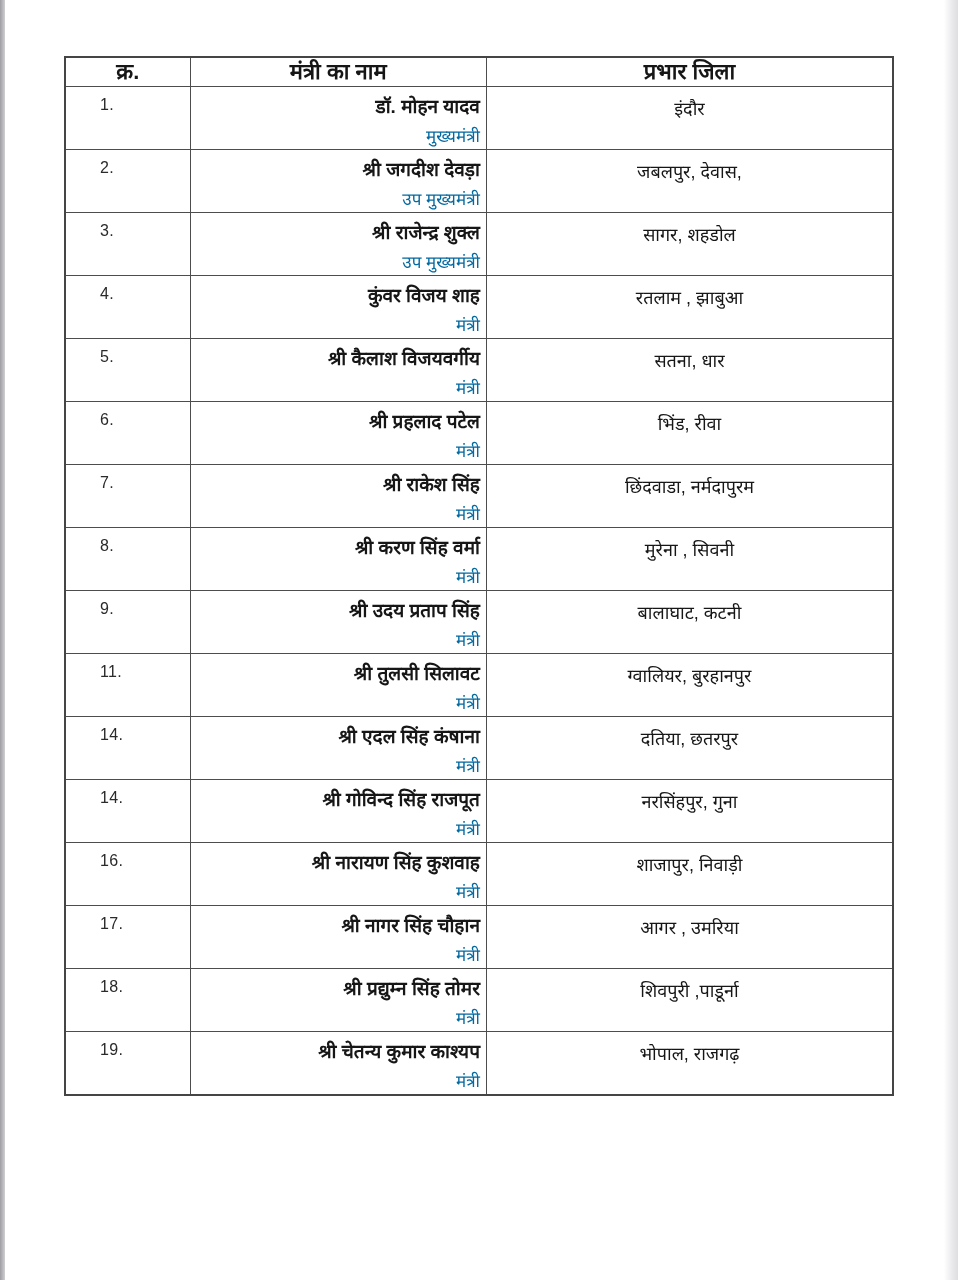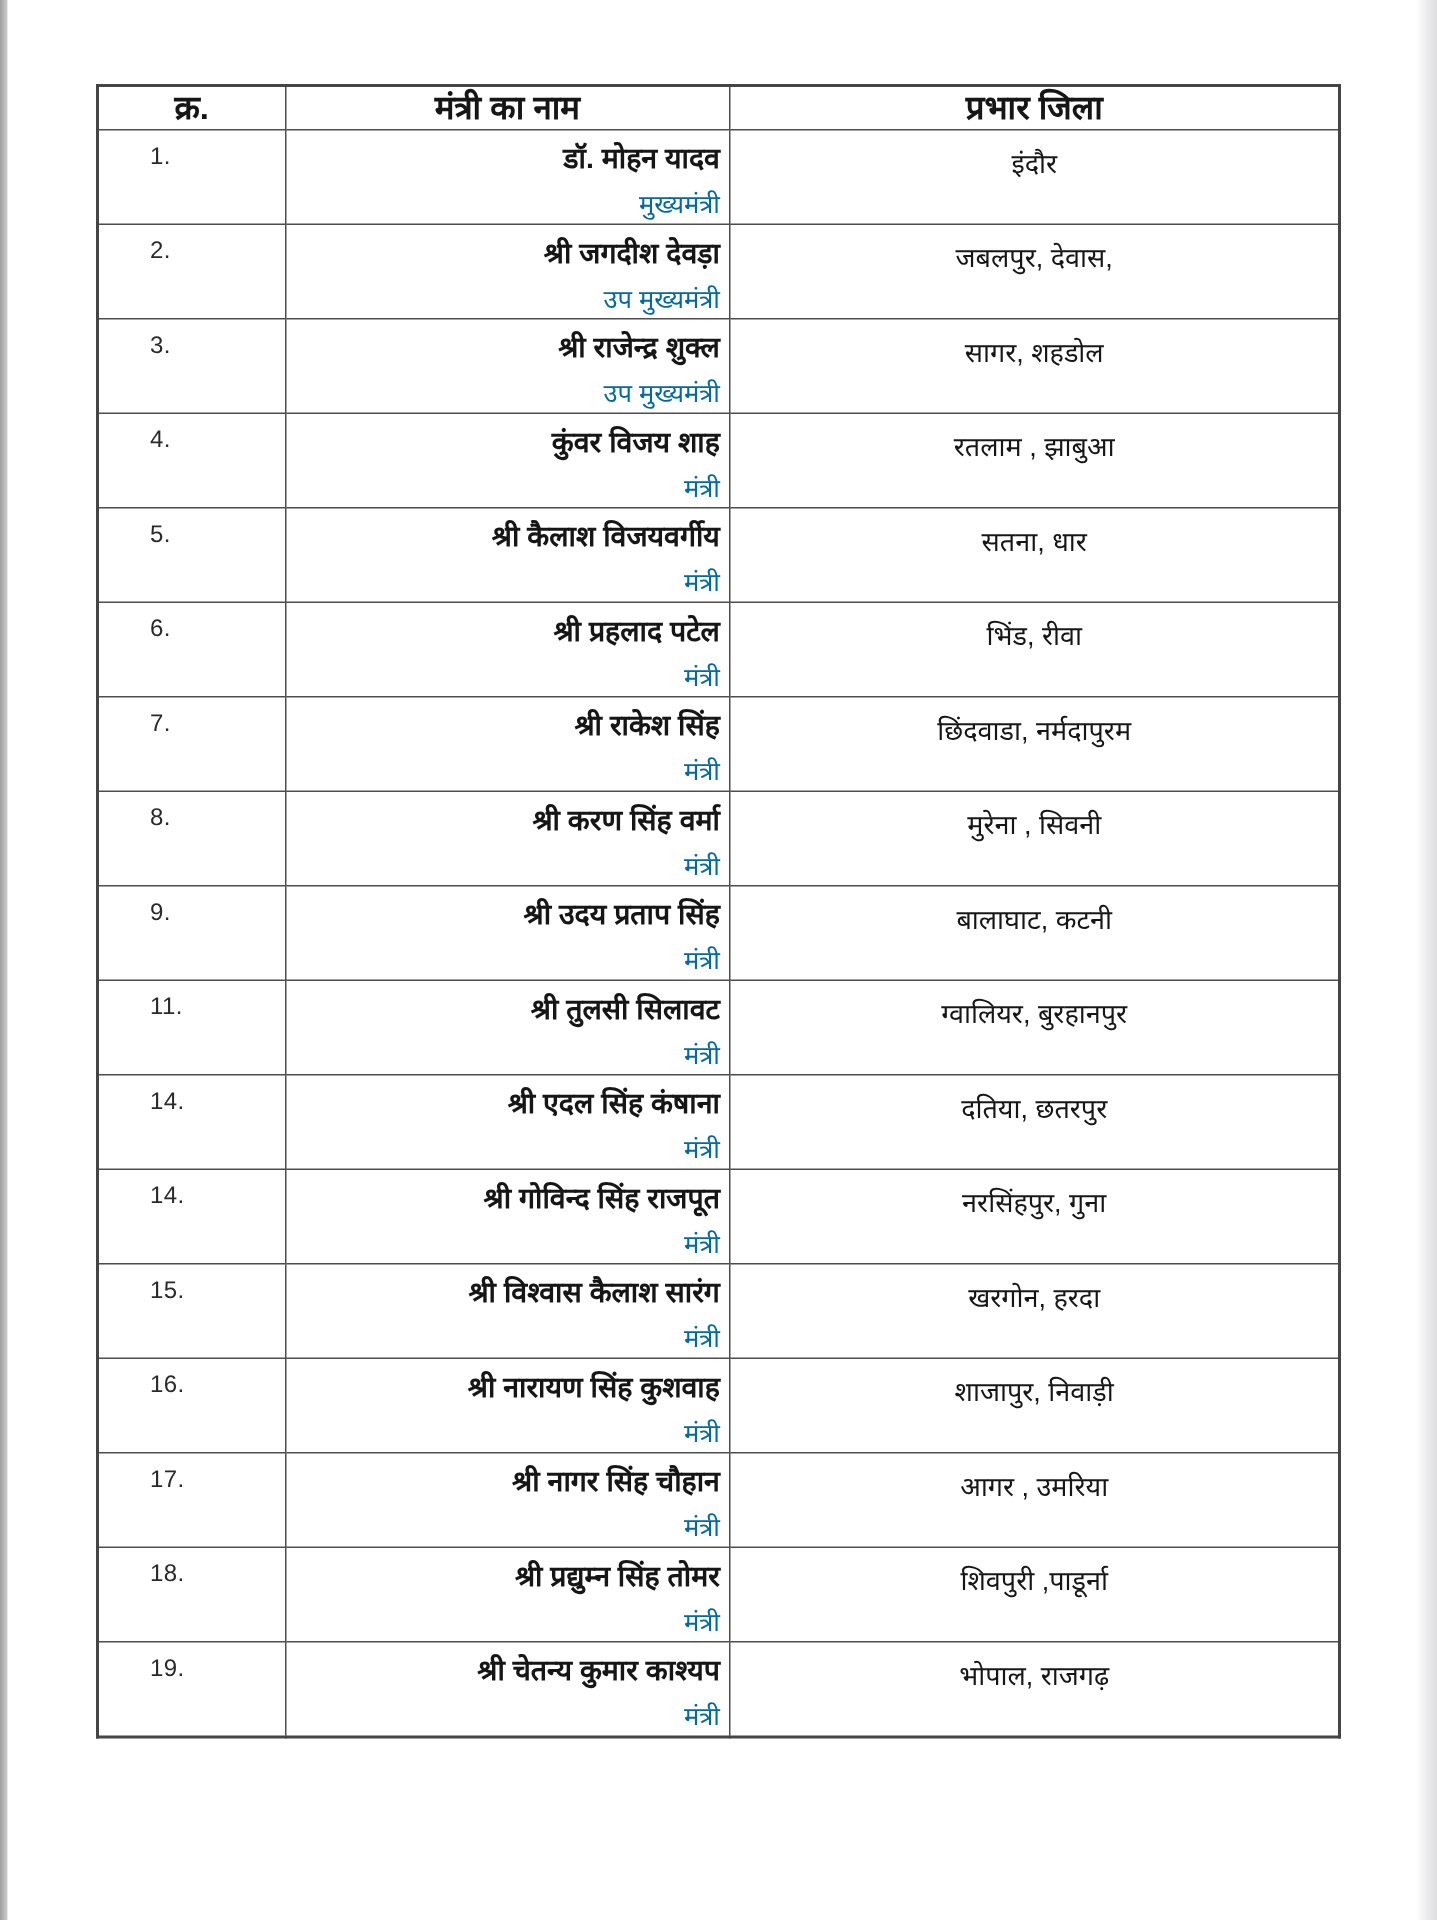--- a/index.html
+++ b/index.html
@@ -205,28 +205,20 @@
 
   <tr>
     <td class="sno-cell">14.</td>
     <td class="name-cell">
       <div class="minister-name">श्री गोविन्द सिंह राजपूत</div>
       <div class="minister-designation">मंत्री</div>
     </td>
     <td class="dist-cell">नरसिंहपुर,  गुना</td>
   </tr>
 
-  <tr>
-    <td class="sno-cell">15.</td>
-    <td class="name-cell">
-      <div class="minister-name">श्री विश्वास कैलाश सारंग</div>
-      <div class="minister-designation">मंत्री</div>
-    </td>
-    <td class="dist-cell">खरगोन,  हरदा</td>
-  </tr>
 
   <tr>
     <td class="sno-cell">16.</td>
     <td class="name-cell">
       <div class="minister-name">श्री नारायण सिंह कुशवाह</div>
       <div class="minister-designation">मंत्री</div>
     </td>
     <td class="dist-cell">शाजापुर,  निवाड़ी</td>
   </tr>
 

